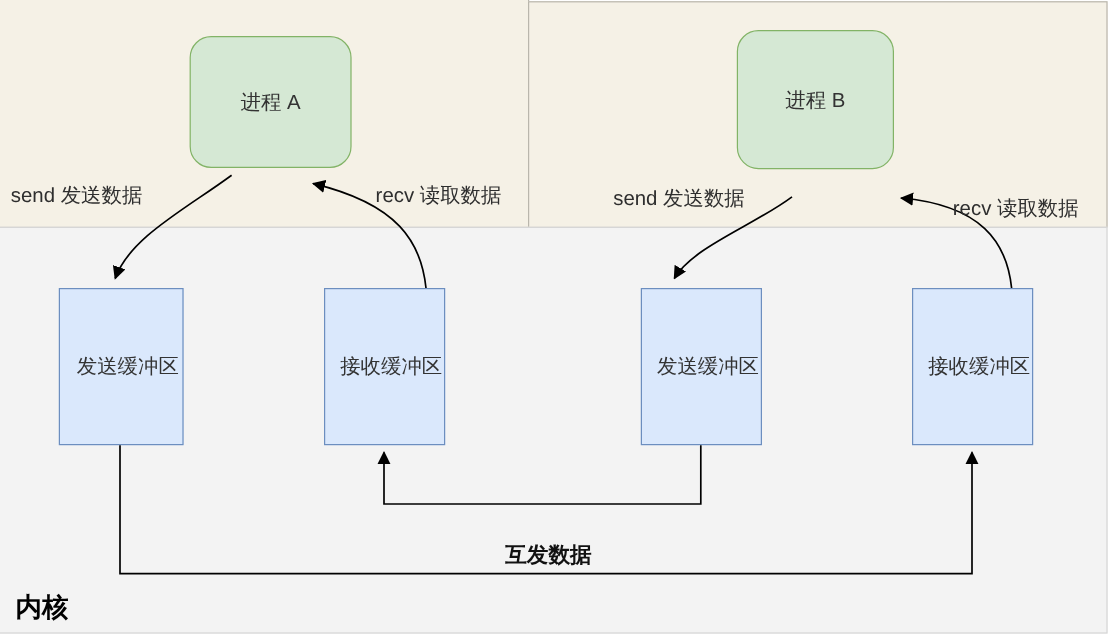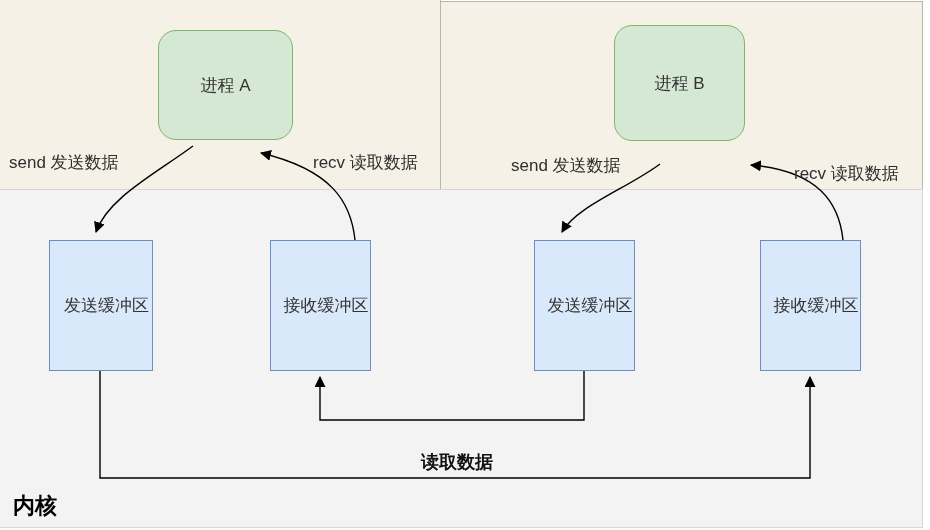--- a/index.html
+++ b/index.html
@@ -111,16 +111,16 @@
     <path class="edge" d="M 660 164 C 628 188 577 206 562 232" marker-end="url(#arrowhead)"></path>
     <path class="edge" d="M 843 240 C 839 202 818 171 751 165" marker-end="url(#arrowhead)"></path>
     <path class="edge" d="M 584 371 L 584 420 L 320 420 L 320 377" marker-end="url(#arrowhead)"></path>
     <path class="edge" d="M 100 371 L 100 478 L 810 478 L 810 377" marker-end="url(#arrowhead)"></path>
   </svg>
 
   <div id="label-a-send" class="edge-label">send 发送数据</div>
   <div id="label-a-recv" class="edge-label">recv 读取数据</div>
   <div id="label-b-send" class="edge-label">send 发送数据</div>
   <div id="label-b-recv" class="edge-label">recv 读取数据</div>
-  <div id="label-exchange">读取数据</div>
+  <div id="label-exchange">互发数据</div>
   <div id="kernel-label">内核</div>
 
 </div>
 
 </body></html>

